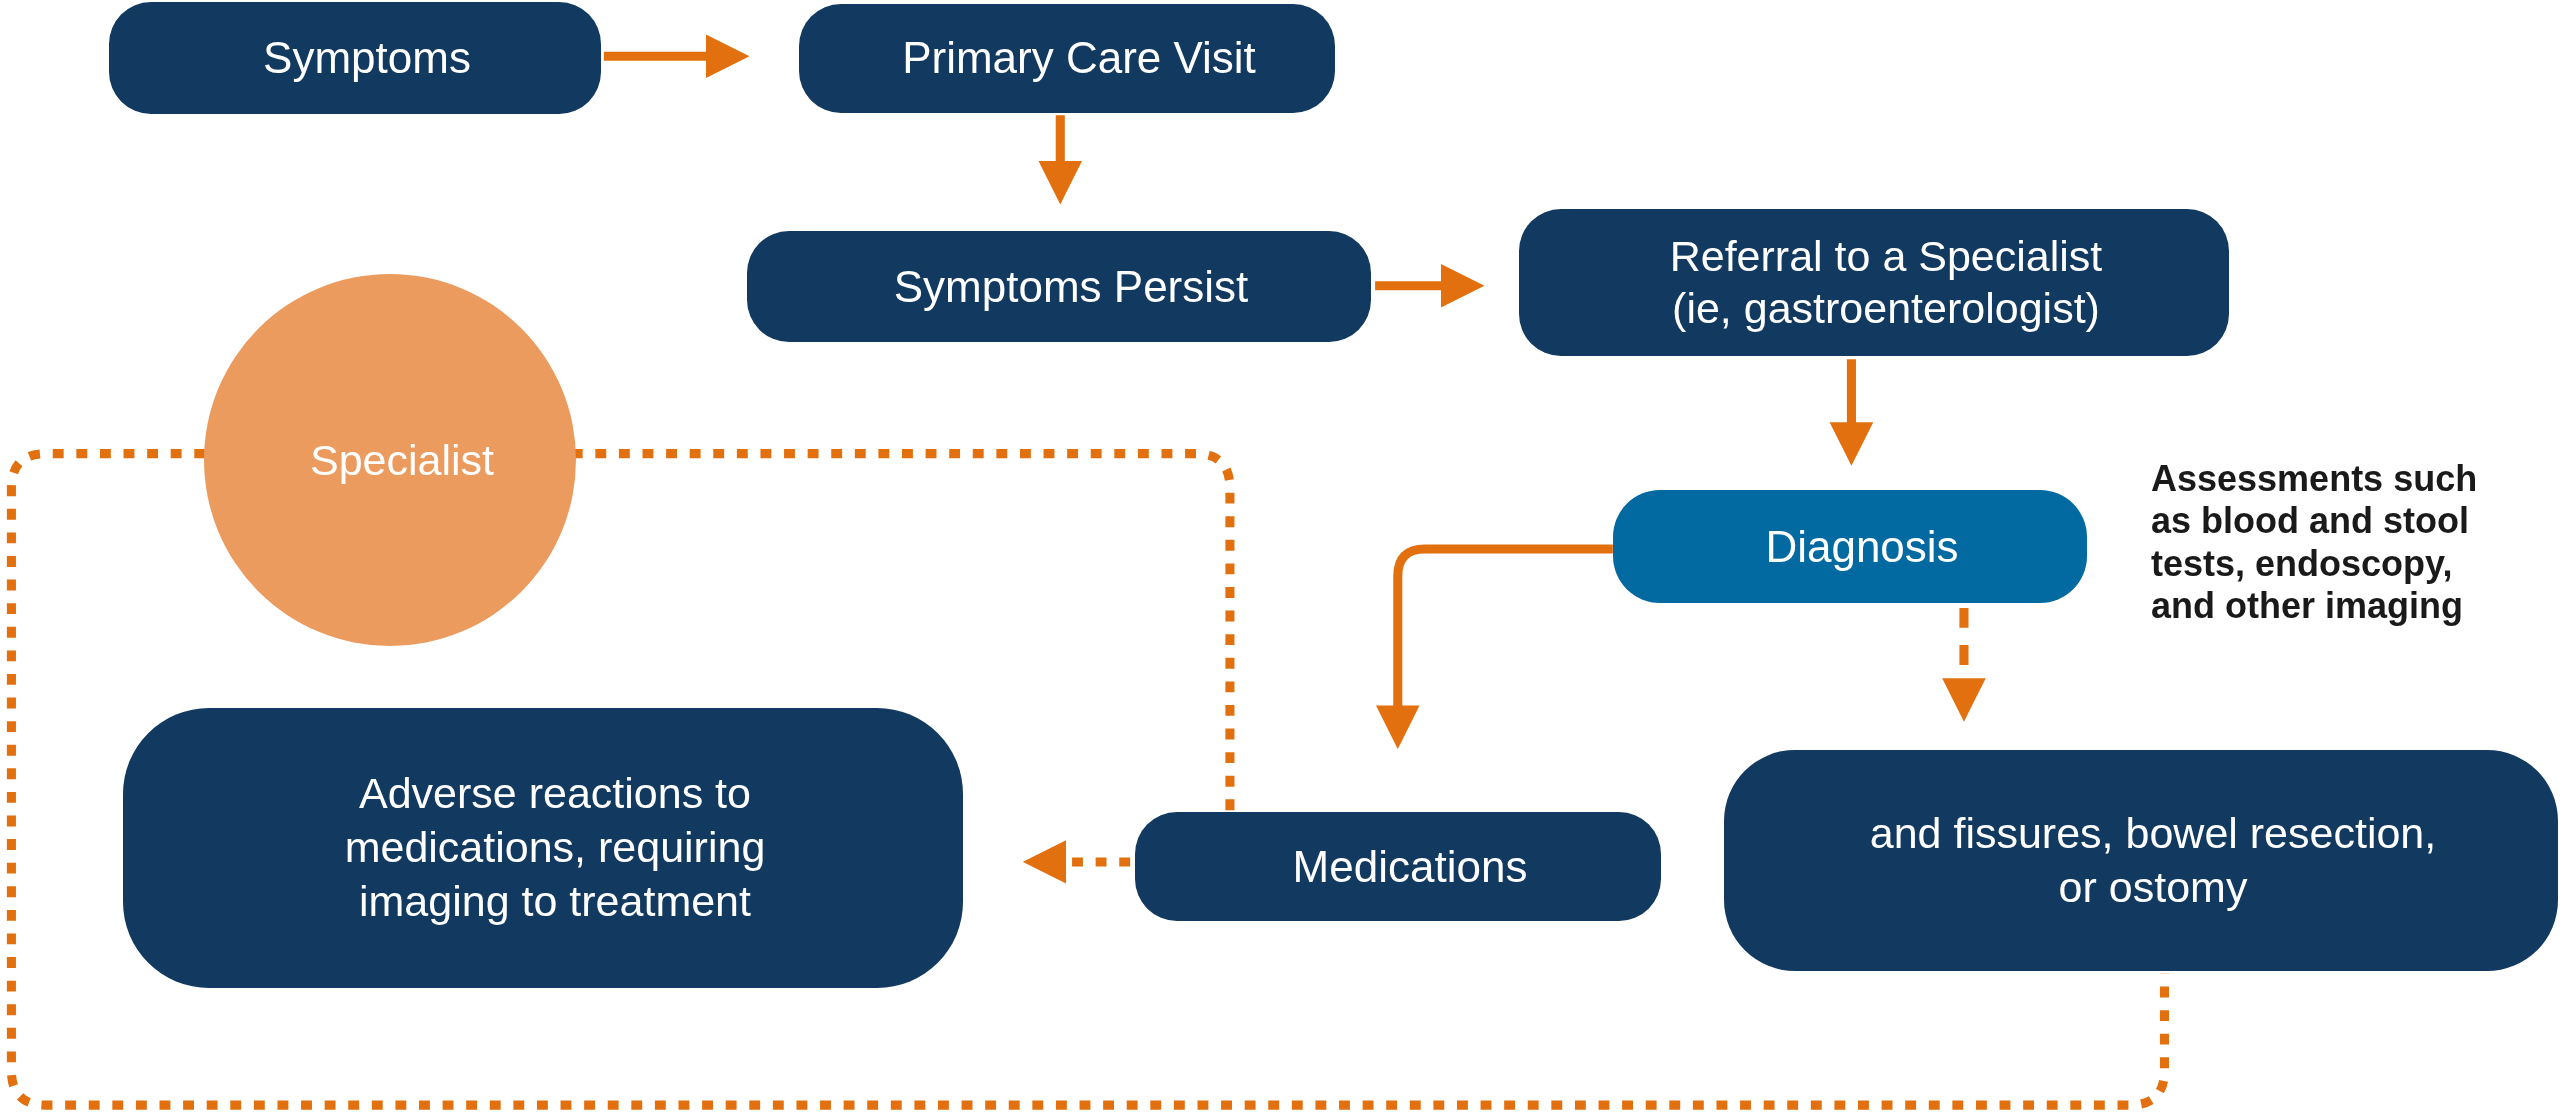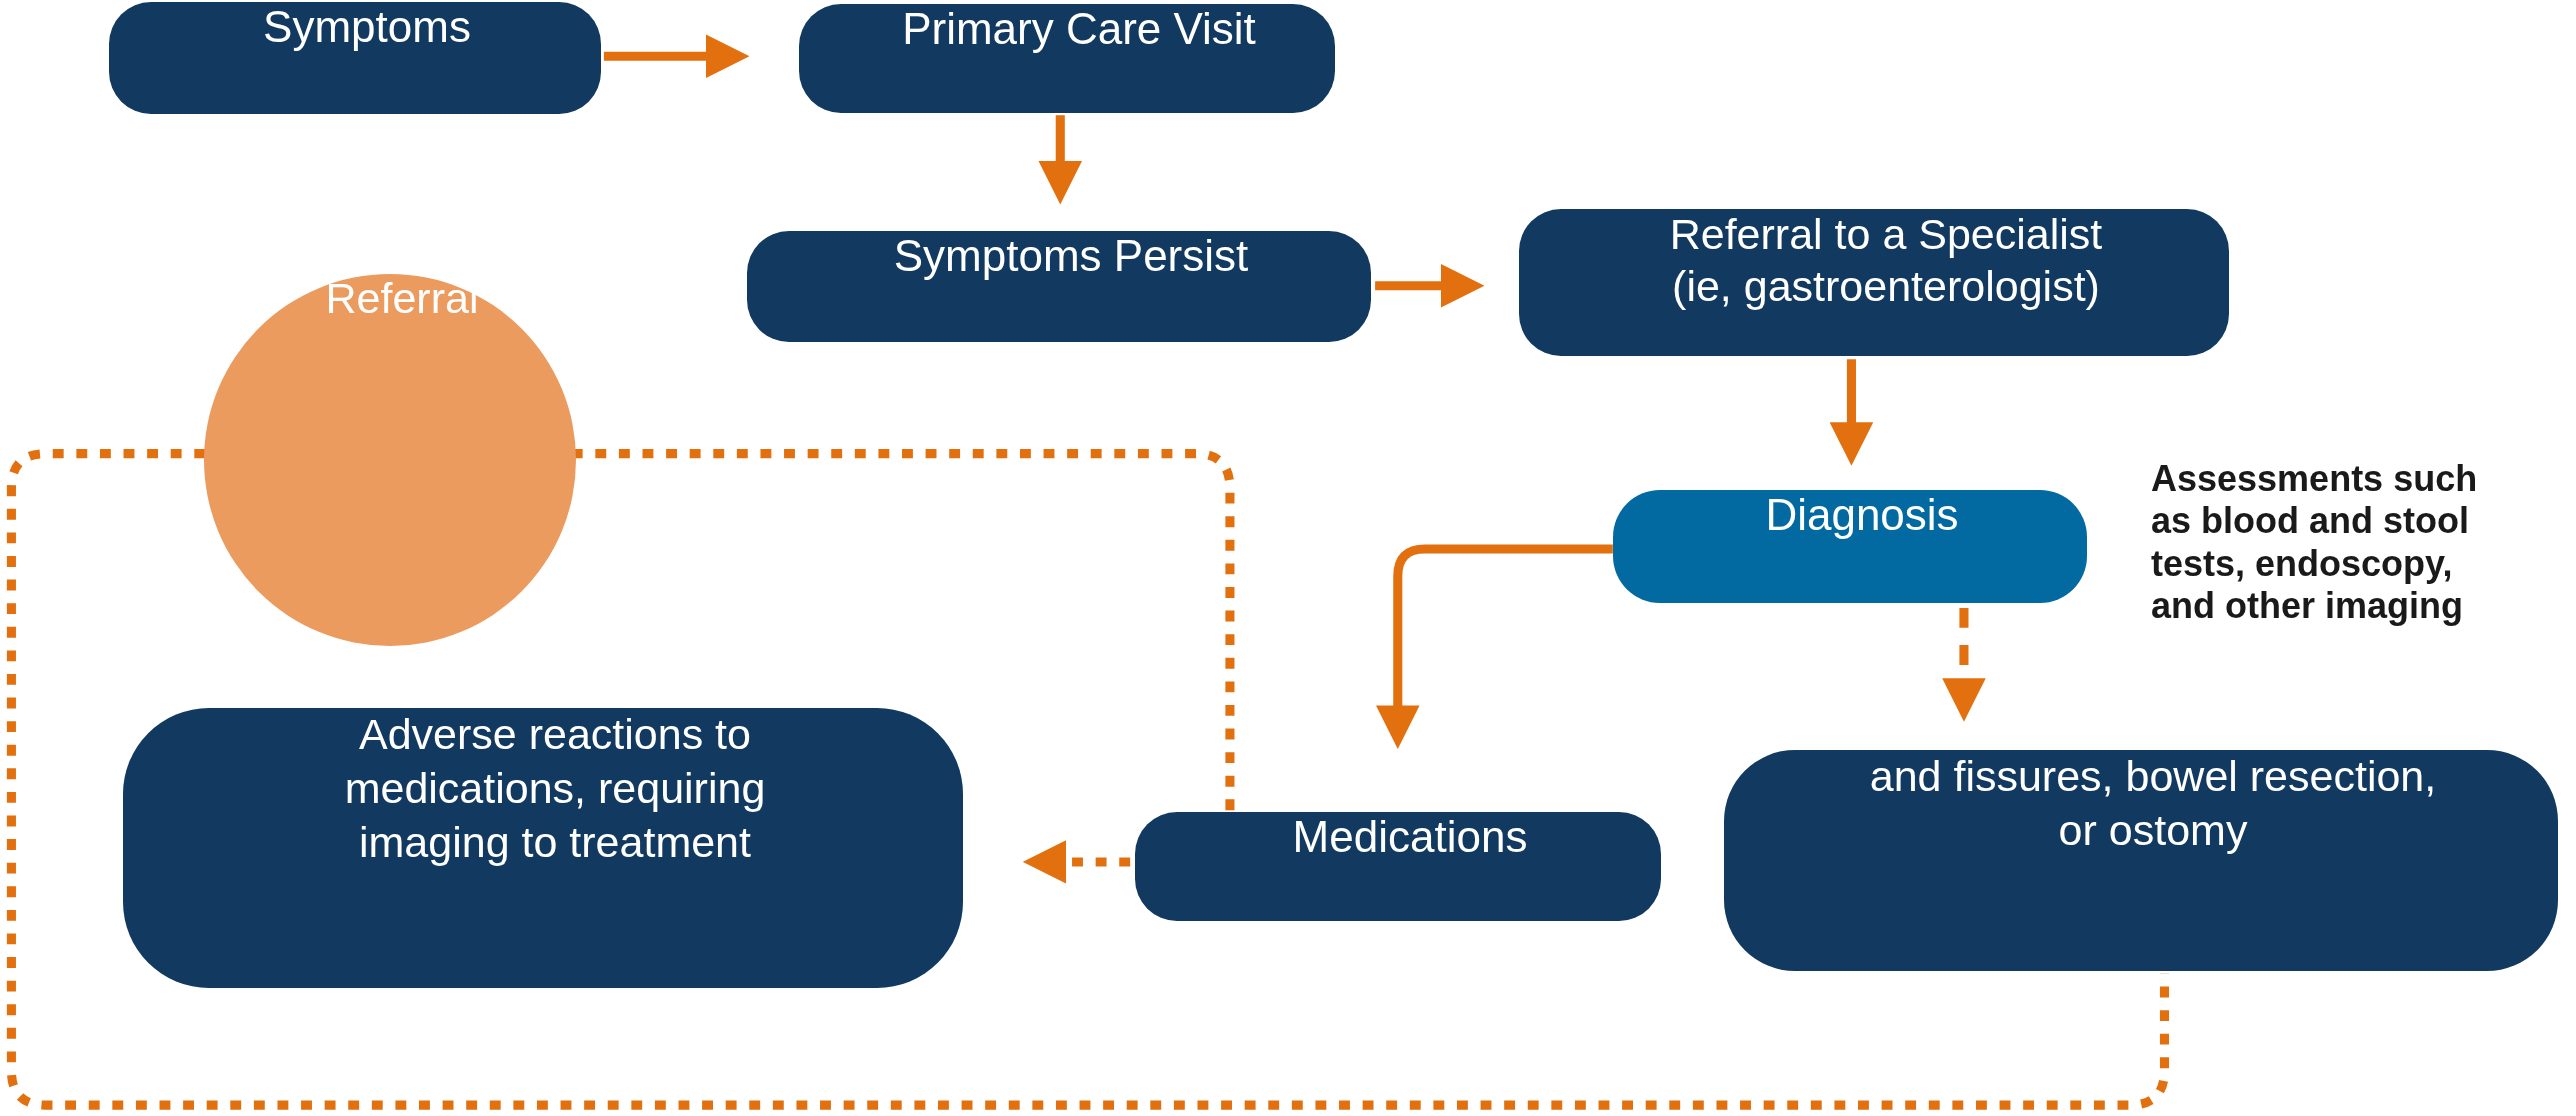--- a/index.html
+++ b/index.html
@@ -6,21 +6,21 @@
   #stage{
     position:relative;
     width:2576px;height:1116px;
     background:#ffffff;
     font-family:"Liberation Sans", sans-serif;
     overflow:hidden;
   }
   #wires{position:absolute;left:0;top:0;z-index:1;}
   .node{
     position:absolute;z-index:2;
-    display:flex;align-items:flex-start;justify-content:center;
+    display:flex;align-items:center;justify-content:center;
     text-align:center;color:#ffffff;
     box-sizing:border-box;
     padding-left:24px;
   }
   .navy{background:#12395F;}
   .orange{background:#0369a1;}
   .pill{border-radius:42px;}
   .biground{border-radius:86px;}
   .label{width:100%;}
   .line{display:block;}
@@ -113,17 +113,17 @@
 
   <div class="node navy biground" id="adverse-box">
     <div class="label">
       <span class="line">Adverse reactions to</span>
       <span class="line">medications, requiring</span>
       <span class="line">imaging to treatment</span>
     </div>
   </div>
 
   <div class="node" id="remission-circle">
-    <div class="label">Referral</div>
+    <div class="label">Specialist</div>
   </div>
 
 </div>
 
 
 </body></html>

